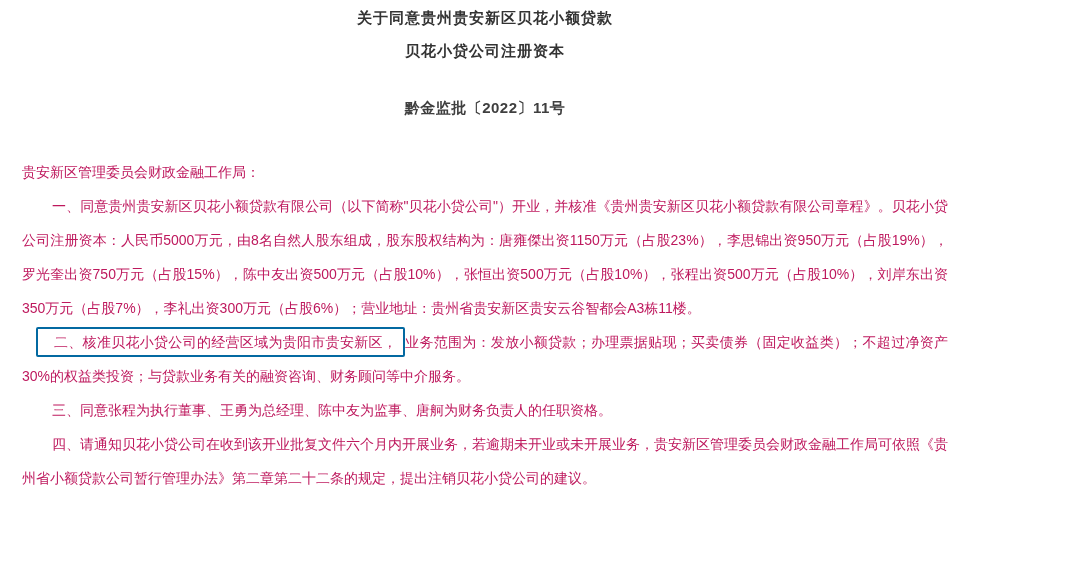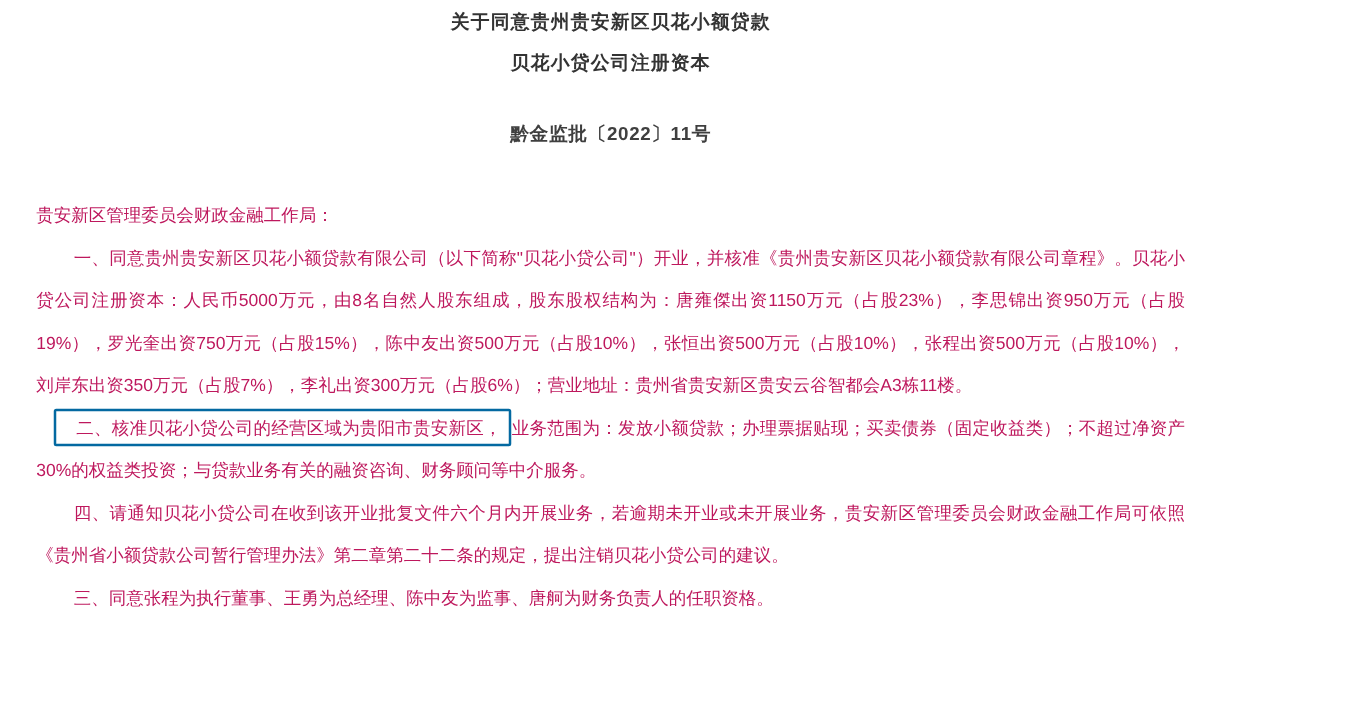--- a/index.html
+++ b/index.html
@@ -4,21 +4,21 @@
 <style>
   * { margin: 0; padding: 0; box-sizing: border-box; }
   html, body {
     width: 1080px; height: 562px;
     background: #ffffff;
     font-family: "Liberation Sans", sans-serif;
     overflow: hidden;
   }
   .page {
     width: 966px; height: 562px;
-    padding: 1px 18px 0 29px;
+    padding: 1px 18px 0 22px;
     color: #3f3f3f;
   }
   .title {
     text-align: center;
     font-size: 15px;
     font-weight: bold;
     color: #333333;
     line-height: 33px;
     letter-spacing: 1px;
   }
@@ -66,18 +66,18 @@
 
   <div class="body">
 
     <p class="para salutation">贵安新区管理委员会财政金融工作局：</p>
 
 
     <p class="para indent">一、同意贵州贵安新区贝花小额贷款有限公司（以下简称"贝花小贷公司"）开业，并核准《贵州贵安新区贝花小额贷款有限公司章程》。贝花小贷公司注册资本：人民币5000万元，由8名自然人股东组成，股东股权结构为：唐雍傑出资1150万元（占股23%），李思锦出资950万元（占股19%），罗光奎出资750万元（占股15%），陈中友出资500万元（占股10%），张恒出资500万元（占股10%），张程出资500万元（占股10%），刘岸东出资350万元（占股7%），李礼出资300万元（占股6%）；营业地址：贵州省贵安新区贵安云谷智都会A3栋11楼。</p>
 
     <p class="para para-boxed"><span class="red-box">二、核准贝花小贷公司的经营区域为贵阳市贵安新区，</span><span>业务范围为：发放小额贷款；办理票据贴现；买卖债券（固定收益类）；不超过净资产30%的权益类投资；与贷款业务有关的融资咨询、财务顾问等中介服务。</span></p>
 
+    <p class="para indent">三、同意张程为执行董事、王勇为总经理、陈中友为监事、唐舸为财务负责人的任职资格。</p>
+
     <p class="para indent">四、请通知贝花小贷公司在收到该开业批复文件六个月内开展业务，若逾期未开业或未开展业务，贵安新区管理委员会财政金融工作局可依照《贵州省小额贷款公司暂行管理办法》第二章第二十二条的规定，提出注销贝花小贷公司的建议。</p>
-
-    <p class="para indent">三、同意张程为执行董事、王勇为总经理、陈中友为监事、唐舸为财务负责人的任职资格。</p>
 
   </div>
 </div>
 
 </body></html>

